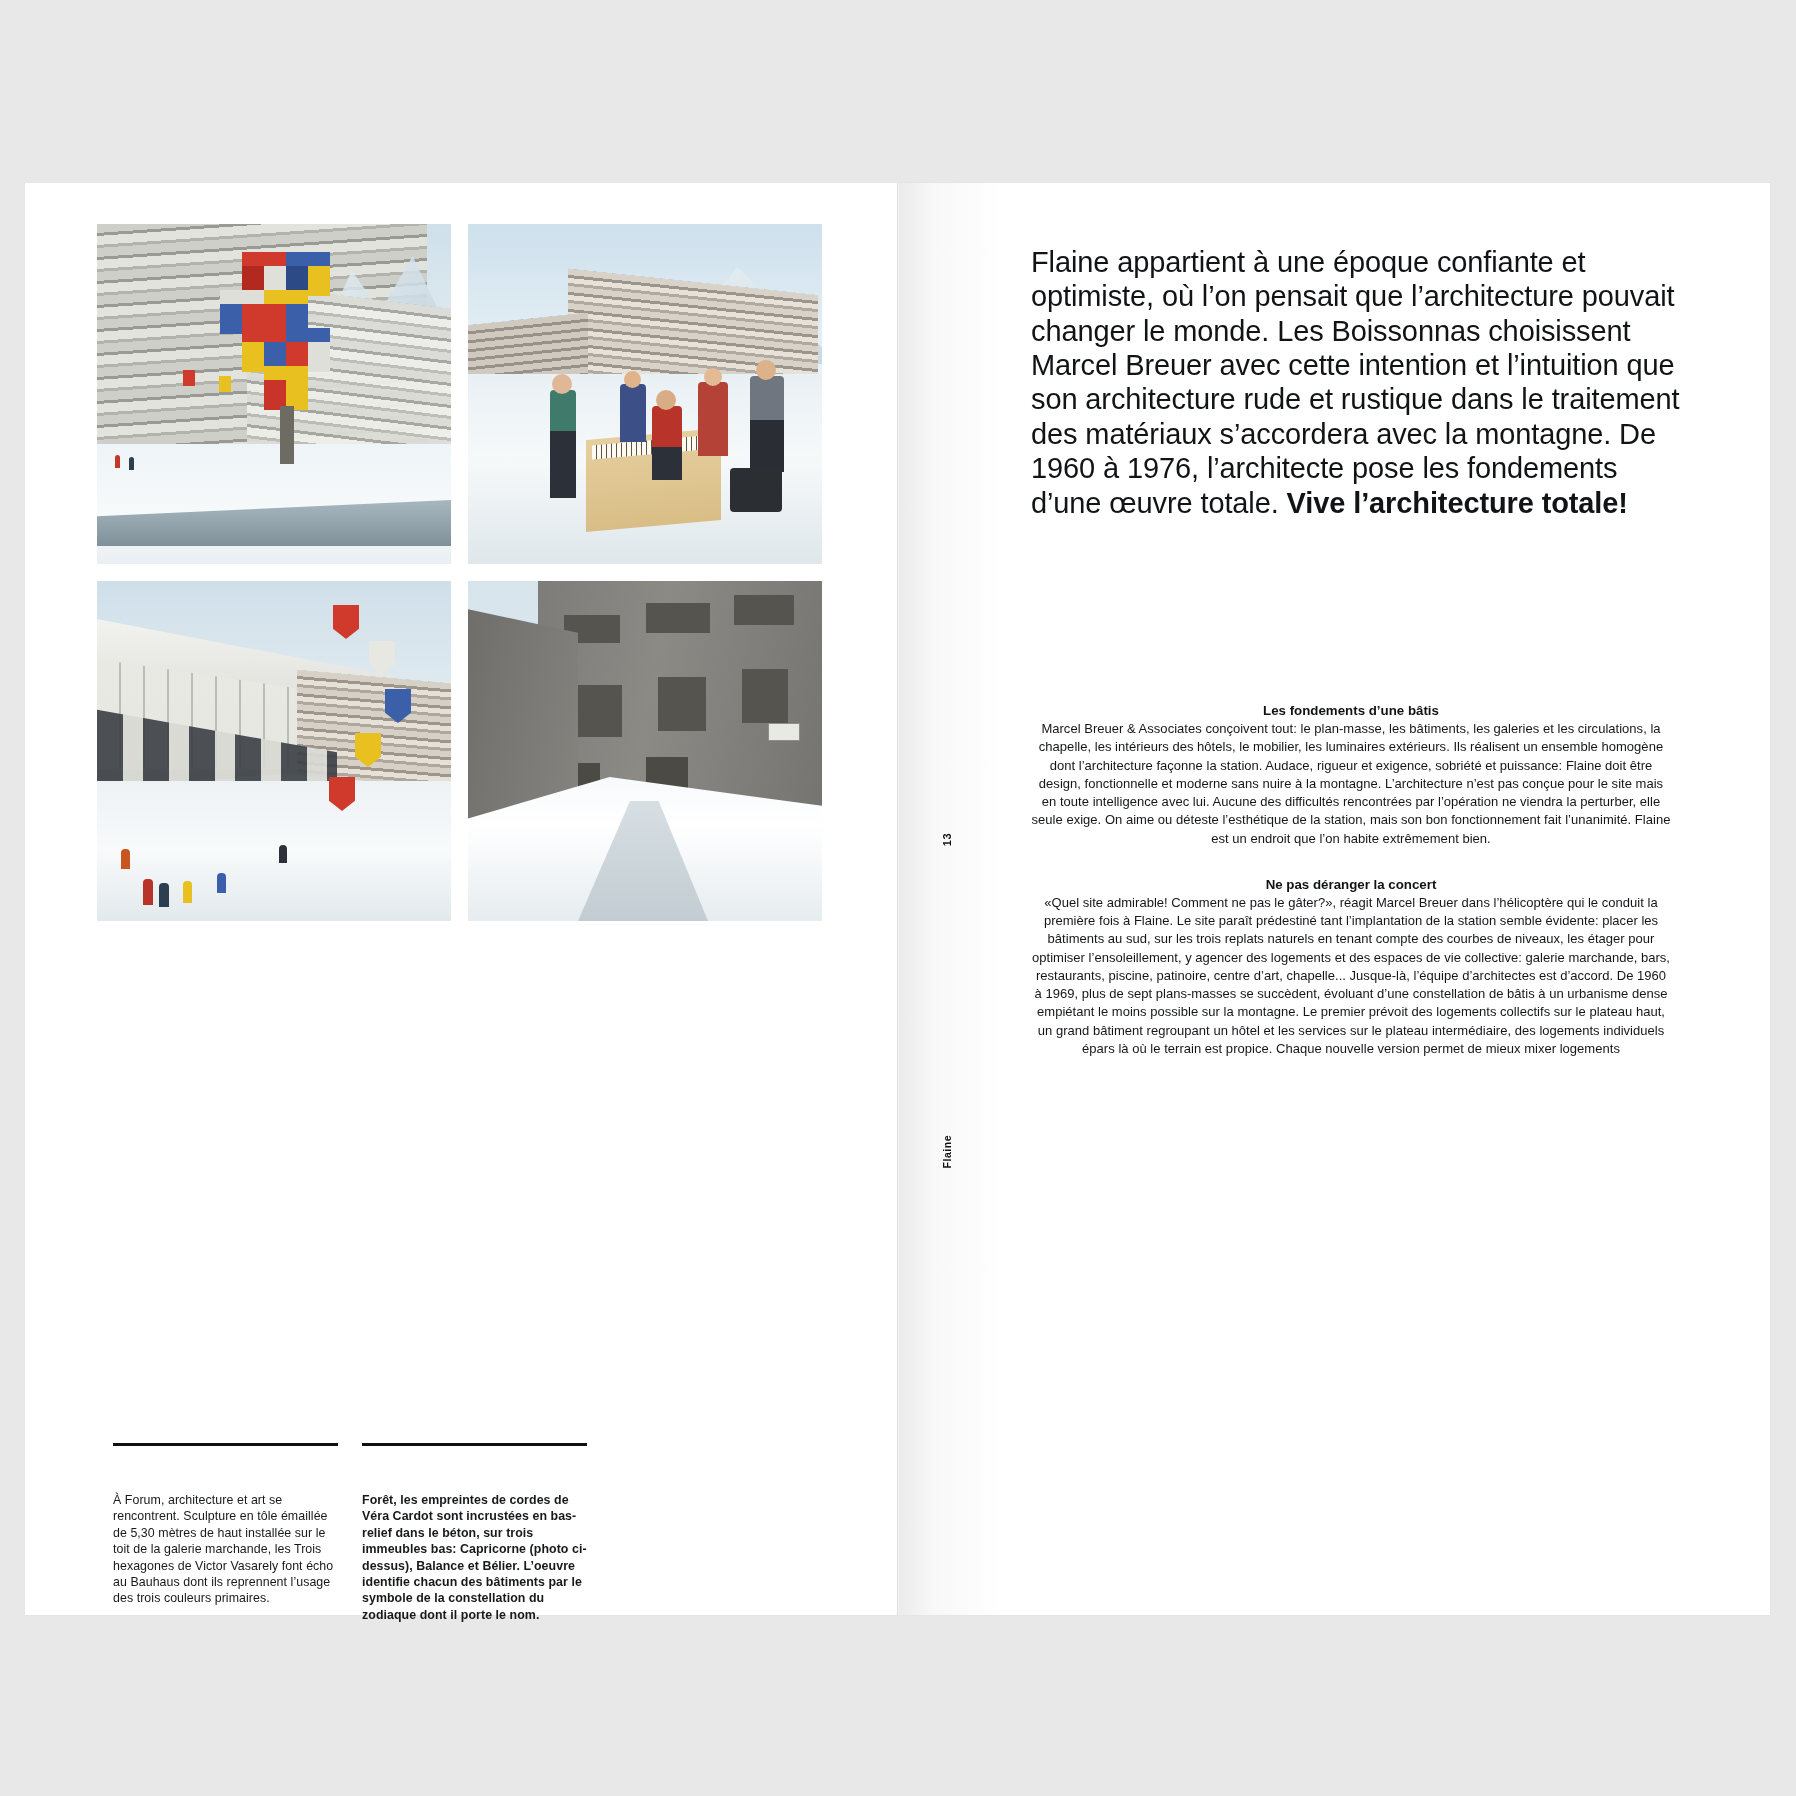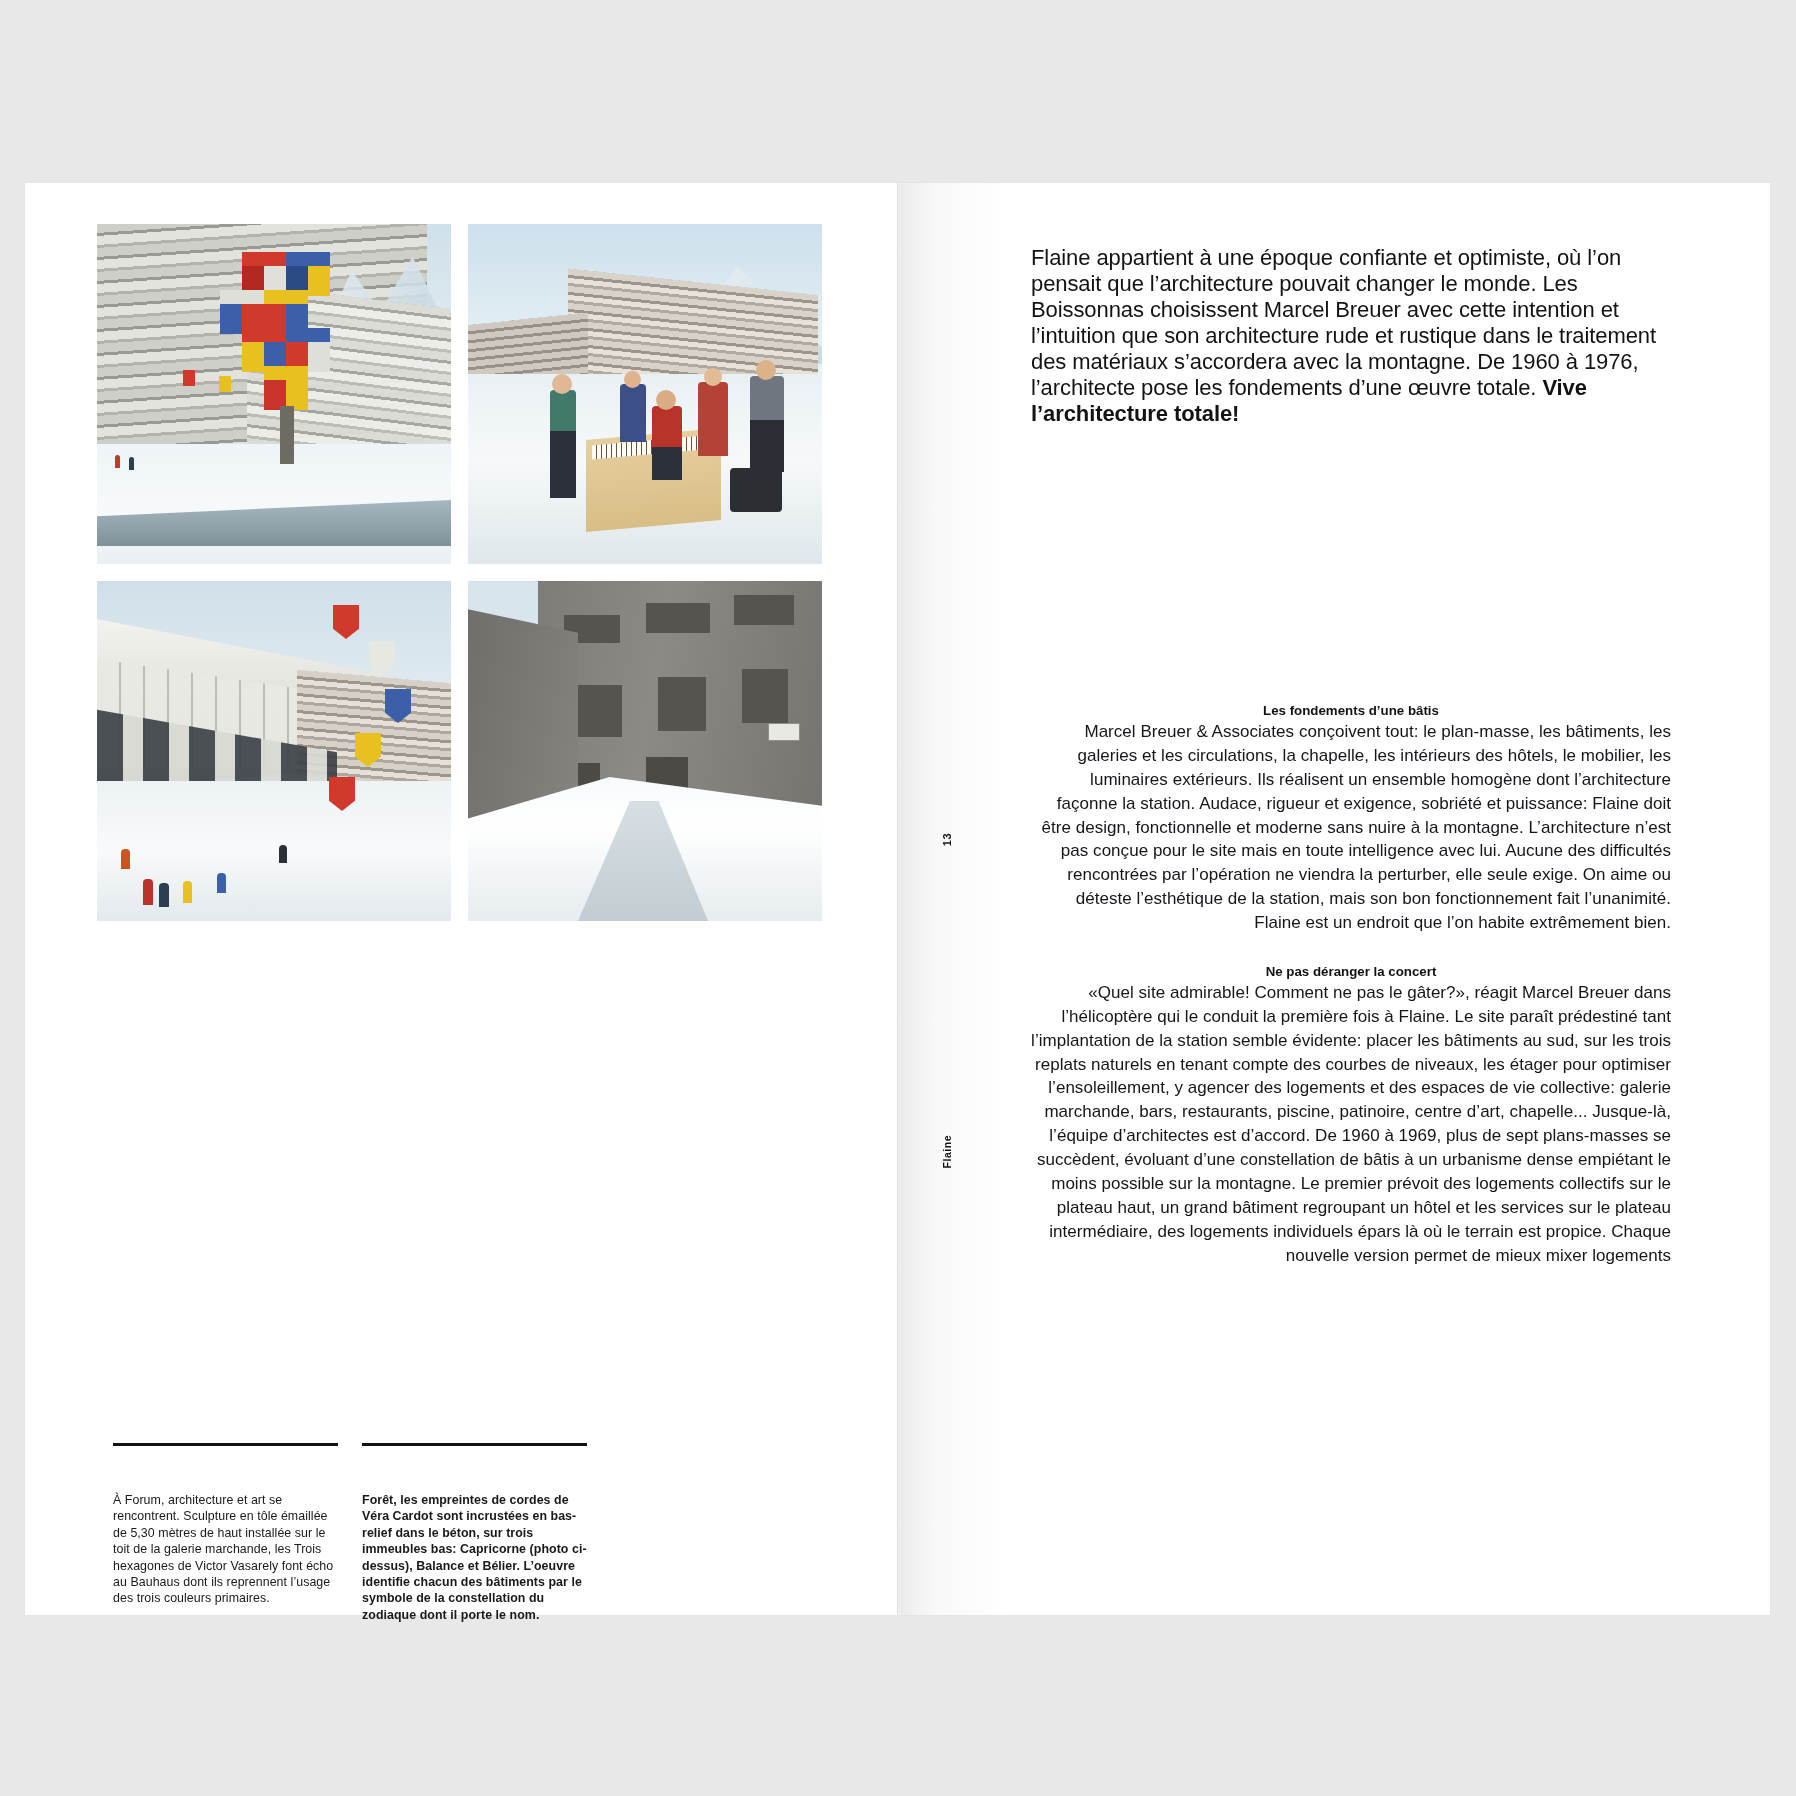--- a/index.html
+++ b/index.html
@@ -277,21 +277,21 @@
     writing-mode: vertical-rl;
     transform: rotate(180deg);
     letter-spacing: .05em;
   }
 
   .lede {
     position: absolute;
     left: 132px;
     top: 62px;
     width: 660px;
-    font-size: 22px;
+    font-size: 29px;
     line-height: 1.185;
     color: #121315;
     letter-spacing: -0.004em;
   }
   .lede .bold { font-weight: 700; }
 
   .body {
     position: absolute;
     left: 132px;
     top: 520px;
@@ -299,24 +299,24 @@
   }
   .sec-head {
     font-size: 13.3px;
     font-weight: 700;
     color: #121315;
     text-align: center;
     margin: 0 0 2px 0;
   }
   .body p {
     margin: 0;
-    font-size: 17px;
+    font-size: 13px;
     line-height: 1.405;
     color: #15161a;
-    text-align: right;
+    text-align: center;
     letter-spacing: .002em;
   }
   .sec2 { margin-top: 29px; }
 </style>
 </head>
 <body>
 
 <div id="spread">
 
   <div class="page-left">

